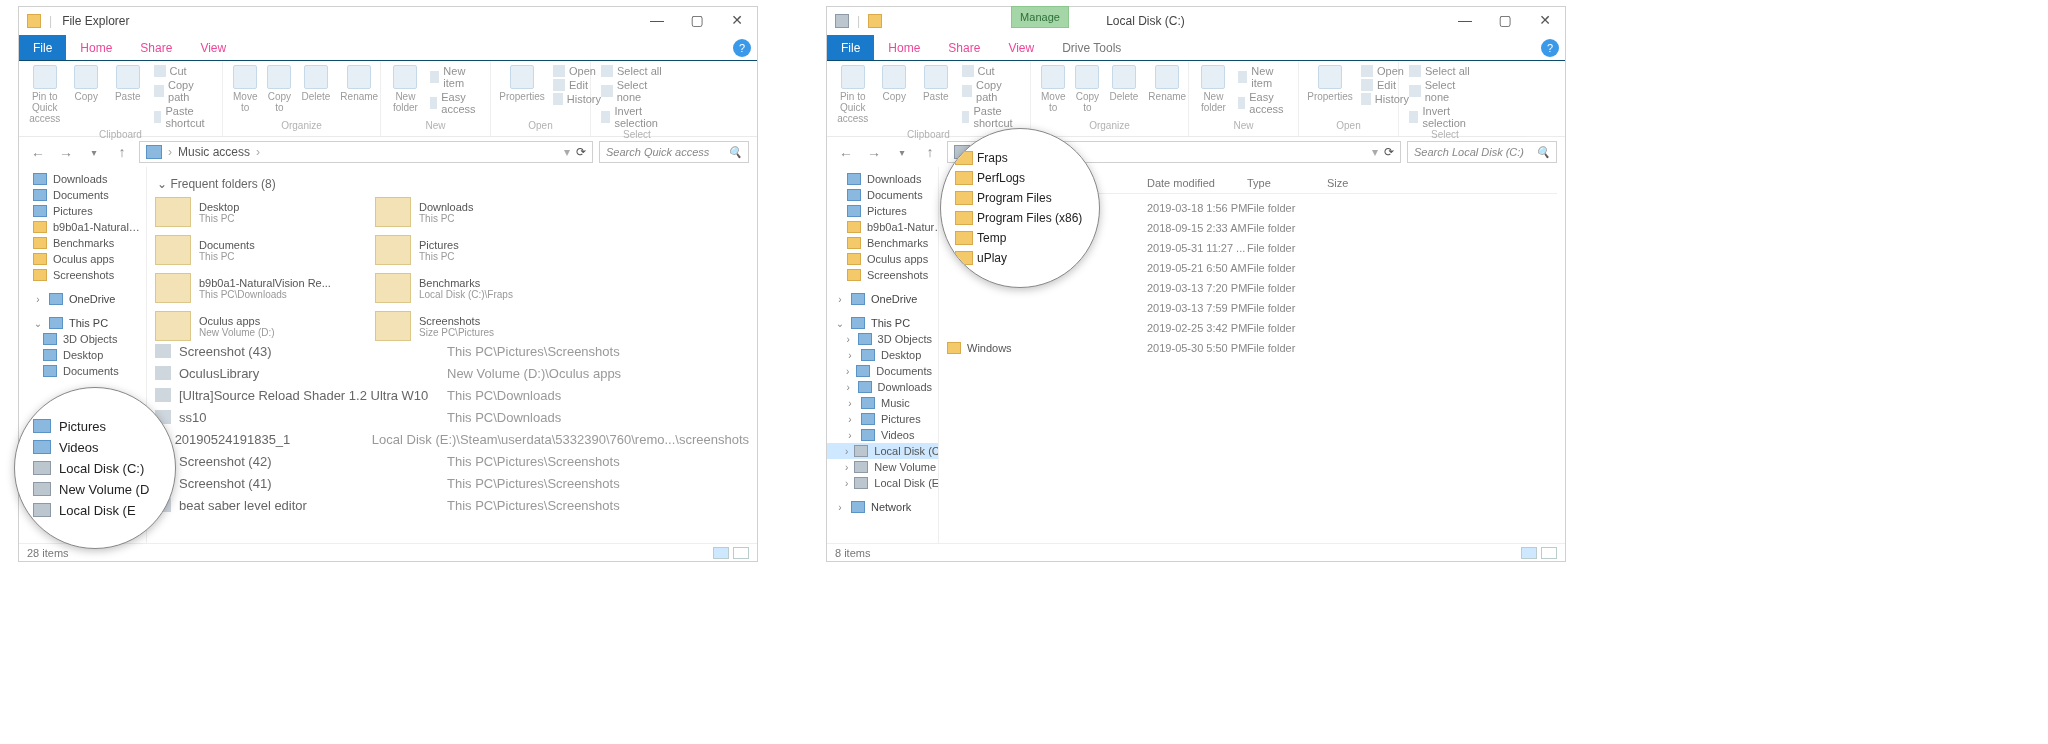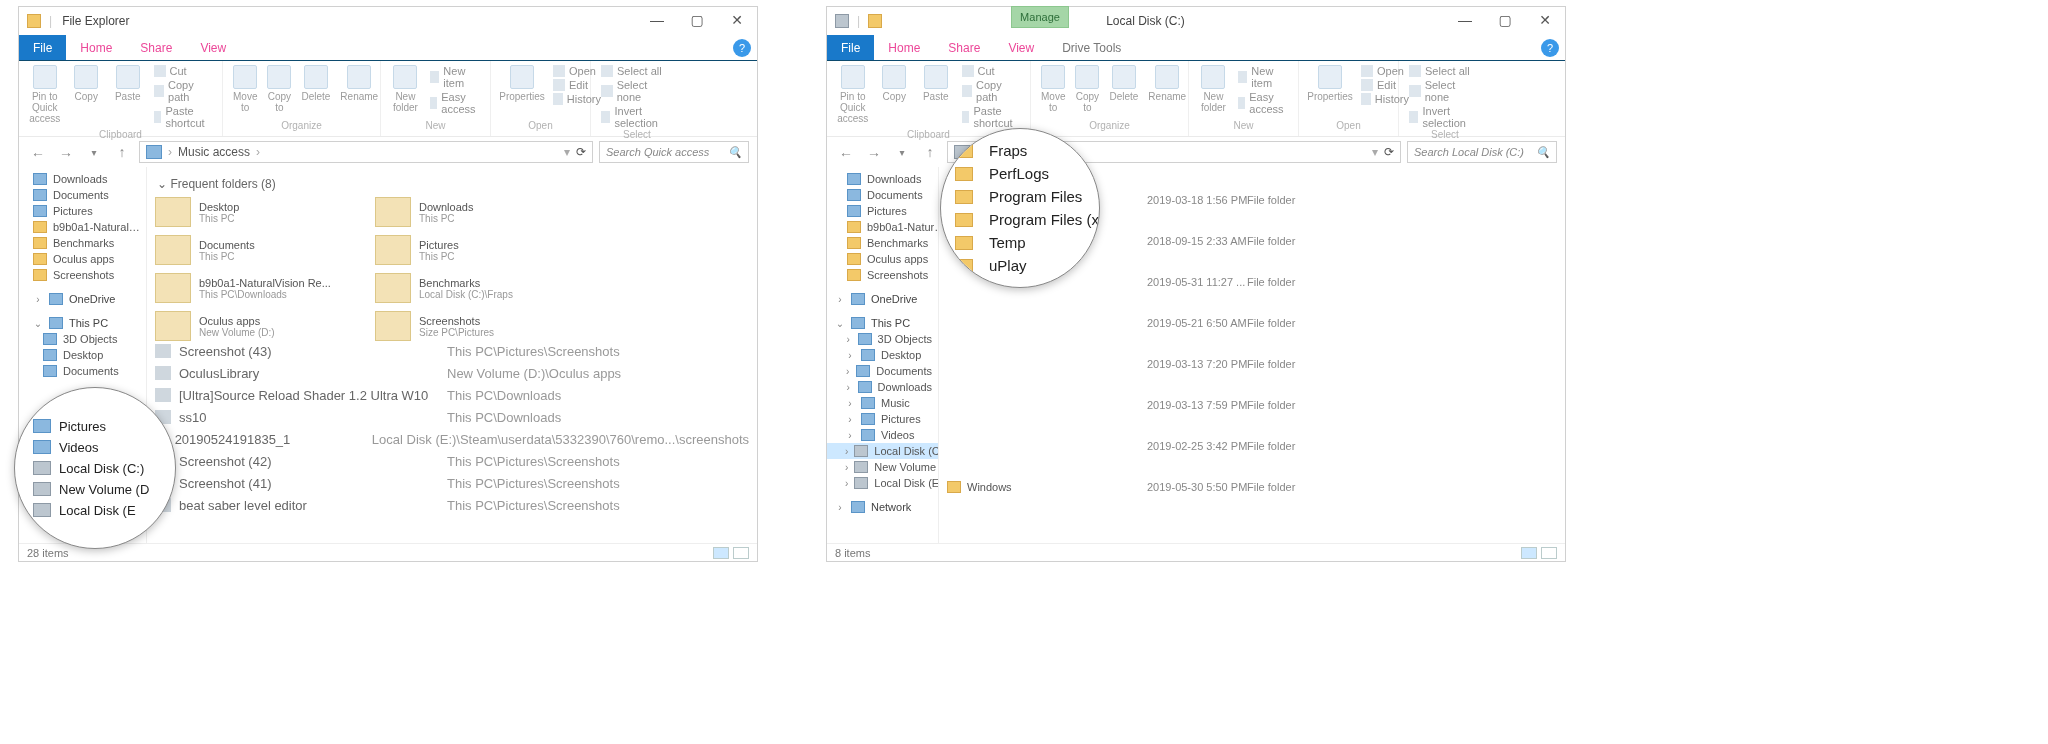--- a/index.html
+++ b/index.html
@@ -54,38 +54,38 @@
 .freq-item .ftxt .fsub { color: #999; font-size: 10px; }
 .recent-list { display: flex; flex-direction: column; gap: 2px; font-size: 13px; color: #666; }
 .recent-list .ritem { display: flex; align-items: center; gap: 8px; height: 20px; }
 .recent-list .ritem .rico { width: 16px; height: 14px; background: #cfd7de; }
 .recent-list .ritem .rname { width: 260px; white-space: nowrap; overflow: hidden; }
 .recent-list .ritem .rpath { color: #999; white-space: nowrap; }
 .details-header { display: flex; font-size: 11px; color: #777; padding: 4px 0; border-bottom: 1px solid #eee; }
 .details-header .col-date { width: 100px; }
 .details-header .col-type { width: 80px; }
 .details-header .col-size { width: 60px; }
-.details-row { display: flex; align-items: flex-start; font-size: 11px; color: #555; height: 20px; margin-top: 21px; }
+.details-row { display: flex; align-items: flex-end; font-size: 11px; color: #555; height: 20px; }
 .details-row .c-name { width: 200px; display: flex; gap: 6px; align-items: center; }
 .details-row .c-name .dico { width: 14px; height: 12px; background: #f3c969; border: 1px solid #d9a94a; }
 .details-row .c-date { width: 100px; color: #888; white-space: nowrap; }
 .details-row .c-type { width: 80px; color: #888; }
 .details-row .c-size { width: 60px; color: #888; }
 .statusbar { height: 18px; border-top: 1px solid #eee; padding: 0 8px; font-size: 11px; color: #777; display: flex; align-items: center; }
 .statusbar .views { margin-left: auto; display: flex; gap: 4px; }
 .statusbar .views .vbtn { width: 16px; height: 12px; border: 1px solid #bcc; }
 .statusbar .views .vbtn.active { background: #cde8ff; }
 .magnifier { position: absolute; border: 1px solid #888; border-radius: 50%; background: #fff; overflow: hidden; box-shadow: 0 2px 8px rgba(0,0,0,.25); display: flex; flex-direction: column; justify-content: center; gap: 6px; padding: 12px 18px; }
 .mag-left { left: 14px; top: 387px; width: 162px; height: 162px; }
 .mag-right { left: 940px; top: 128px; width: 160px; height: 160px; padding: 14px 14px; }
 .magnifier .mitem { display: flex; gap: 8px; align-items: center; font-size: 13px; color: #222; white-space: nowrap; }
 .magnifier .mitem .mico { width: 18px; height: 14px; background: #f3c969; border: 1px solid #d9a94a; flex-shrink: 0; }
 .magnifier .mitem.drive .mico { background: #bcc6cf; border-color: #8d99a5; }
 .magnifier .mitem.special .mico { background: #8bb8df; border-color: #5a94c7; }
-.mag-right .mitem { font-size: 15px; gap: 16px; }
+.mag-right .mitem { font-size: 12px; gap: 4px; }
 </style>
 </head>
 <body>
 
 <div class="explorer-window window-left">
   <div class="titlebar">
     <div class="qat">
       <div class="qicon"></div>
       <span style="color:#ccc">|</span>
     </div>
@@ -659,20 +659,25 @@
           <span>Local Disk (E:)</span>
         </div>
         <div class="nspc"></div>
         <div class="nitem hd" style="padding-left:8px">
           <span class="caret">›</span>
           <div class="nicon" style="background:#8bb8df;border-color:#5a94c7"></div>
           <span>Network</span>
         </div>
       </div>
     <div class="main">
+      <div class="details-header" style="padding-left:200px">
+        <div class="col-date">Date modified</div>
+        <div class="col-type">Type</div>
+        <div class="col-size">Size</div>
+      </div>
       <div id="details-rows">
           <div class="details-row">
             <div class="c-name"></div>
             <div class="c-date">2019-03-18 1:56 PM</div>
             <div class="c-type">File folder</div>
             <div class="c-size"></div>
           </div>
           <div class="details-row">
             <div class="c-name"></div>
             <div class="c-date">2018-09-15 2:33 AM</div>

